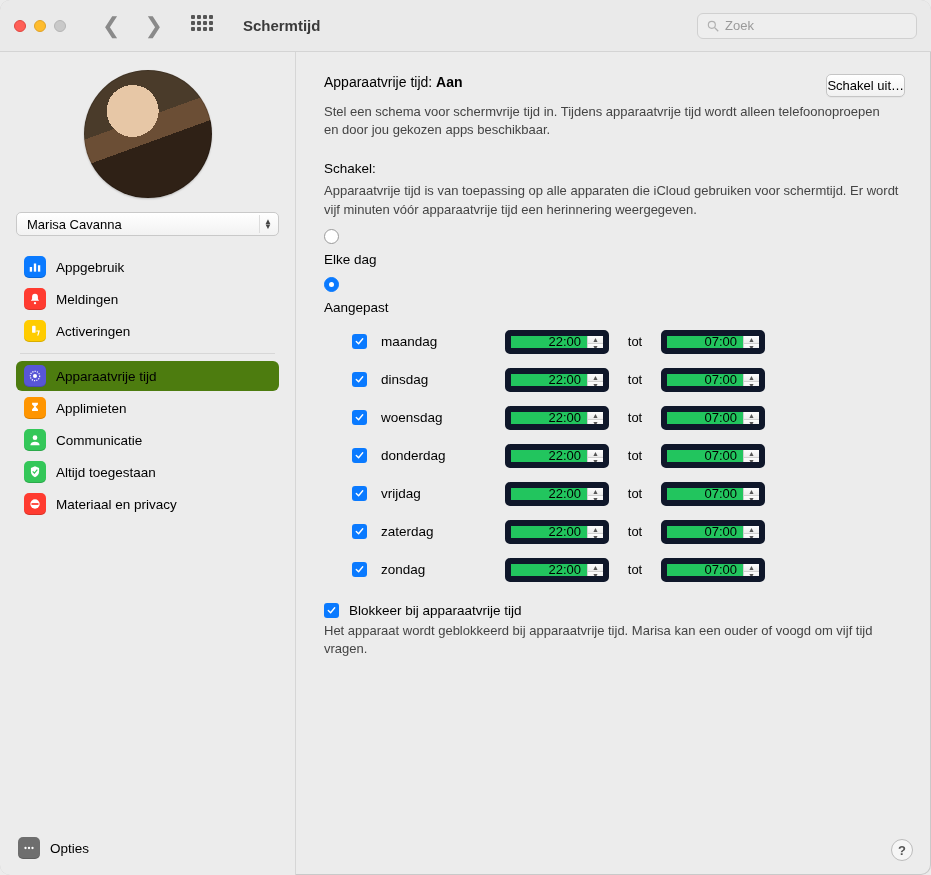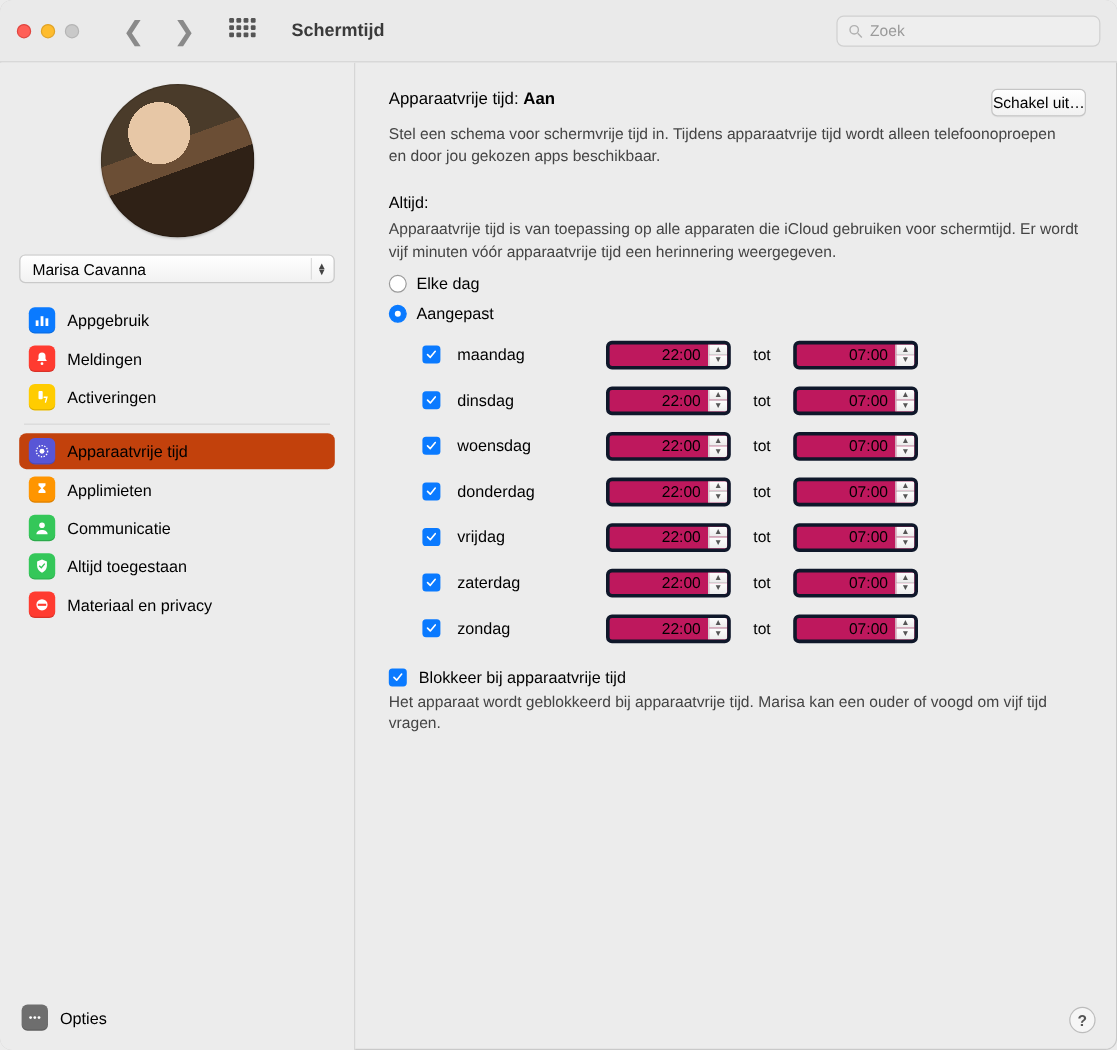--- a/index.html
+++ b/index.html
@@ -72,21 +72,21 @@
     height:24px; padding:0 6px 0 10px;
     display:flex; align-items:center; justify-content:space-between;
     font-size:13px; margin:0 6px 16px 6px; cursor:pointer;
   }
   .updown{display:flex;flex-direction:column;align-items:center;justify-content:center;line-height:5px;font-size:8px;color:#444;height:18px;border-left:1px solid #ddd;padding-left:4px;}
   .navlist{display:flex;flex-direction:column; gap:2px; padding:0 6px;}
   .navitem{
     display:flex; align-items:center; gap:10px; height:30px;
     padding:0 8px; border-radius:6px; cursor:pointer; font-size:13.5px;
   }
-  .navitem.selected{ background:#c2410c; }
+  .navitem.selected{ background:#4d7c0f; }
   .nicon{
     width:22px;height:22px;border-radius:5px;display:flex;align-items:center;justify-content:center;flex:none;
     box-shadow: inset 0 -1px 0 rgba(0,0,0,.15);
   }
   .divider{height:1px;background:#d7d7d7;margin:7px 10px;}
   .spacer{flex:1;}
   .opties{
     display:flex;align-items:center;gap:10px;padding:0 8px;height:30px;cursor:pointer;font-size:13.5px;
   }
   .opties .nicon{background:#6e6e6e;color:#fff;font-weight:700;}
@@ -97,36 +97,36 @@
   .h-title{font-size:14px;}
   .h-title b{font-weight:600;}
   .btn{
     border:1px solid #c5c5c5; border-radius:5px;
     background:linear-gradient(#ffffff,#f1f1f1);
     padding:3px 0; font-size:13px; cursor:pointer; white-space:nowrap;
     box-shadow:0 1px 0 rgba(0,0,0,.03);
   }
   .desc{color:#444;margin-top:6px;font-size:13px; max-width:560px; line-height:1.4;}
   .section-h{margin-top:22px;font-size:13.5px;}
-  .radio-row{display:flex;gap:8px;margin-top:10px;font-size:13.5px;}
+  .radio-row{display:flex;gap:8px;margin-top:10px;font-size:13.5px;flex-direction:column;}
   .radio{
     width:15px;height:15px;border:1px solid #9a9a9a;border-radius:50%;background:#fff;display:inline-flex;align-items:center;justify-content:center;flex:none;
   }
   .radio.checked{border-color:#0a7aff;background:#0a7aff;}
   .radio.checked::after{content:"";width:5px;height:5px;border-radius:50%;background:#fff;}
   .days{margin-top:8px; margin-left:28px;}
   .day-row{display:flex;align-items:center;gap:14px;height:38px;}
   .chk{
     width:15px;height:15px;border-radius:3px;flex:none;display:inline-flex;align-items:center;justify-content:center;
   }
   .chk.on{background:#0a7aff;color:#fff;}
   .chk.on svg{display:block;}
   .dayname{width:110px;font-size:13.5px;}
   .timebox{
-    width:104px;height:24px;border:3px solid #0f172a;border-radius:5px;background:#be185d;
+    width:104px;height:24px;border:6px solid #0f172a;border-radius:5px;background:#22c55e;
     display:flex;align-items:center; overflow:hidden;
   }
   .timebox .tval{flex:1;text-align:right;padding-right:6px;font-size:13px;}
   .stepper{
     width:16px;border-left:1px solid #d0d0d0;height:100%;
     display:flex;flex-direction:column;
   }
   .stepper div{flex:1;display:flex;align-items:center;justify-content:center;font-size:7px;color:#555;cursor:pointer;background:linear-gradient(#fdfdfd,#ececec);}
   .stepper div:first-child{border-bottom:1px solid #d0d0d0;}
   .tot{font-size:13px;width:24px;text-align:center;}
@@ -286,21 +286,21 @@
 
     <div class="main">
       <div class="h-row">
         <div class="h-title">
           <span>Apparaatvrije tijd: </span><b>Aan</b>
         </div>
         <button class="btn">Schakel uit…</button>
       </div>
       <div class="desc">Stel een schema voor schermvrije tijd in. Tijdens apparaatvrije tijd wordt alleen telefoonoproepen en door jou gekozen apps beschikbaar.</div>
 
-      <div class="section-h">Altijd:</div>
+      <div class="section-h">Schakel:</div>
       <div class="desc" style="max-width:610px">Apparaatvrije tijd is van toepassing op alle apparaten die iCloud gebruiken voor schermtijd. Er wordt vijf minuten vóór apparaatvrije tijd een herinnering weergegeven.</div>
 
       <div class="radio-row">
         <span class="radio"></span>
         <span>Elke dag</span>
       </div>
       <div class="radio-row">
         <span class="radio checked"></span>
         <span>Aangepast</span>
       </div>

